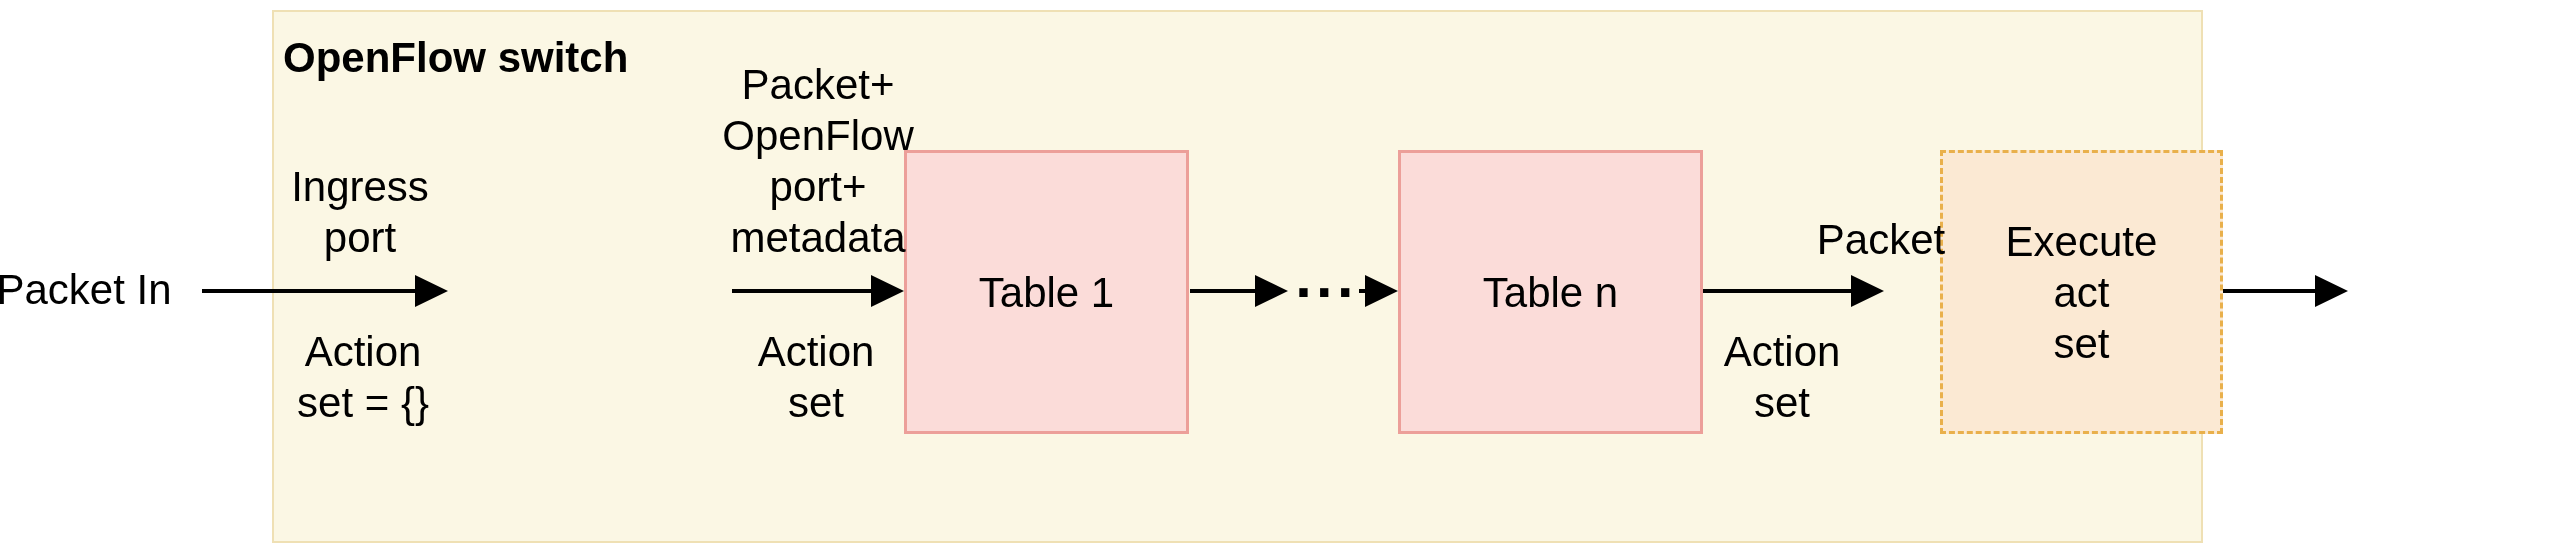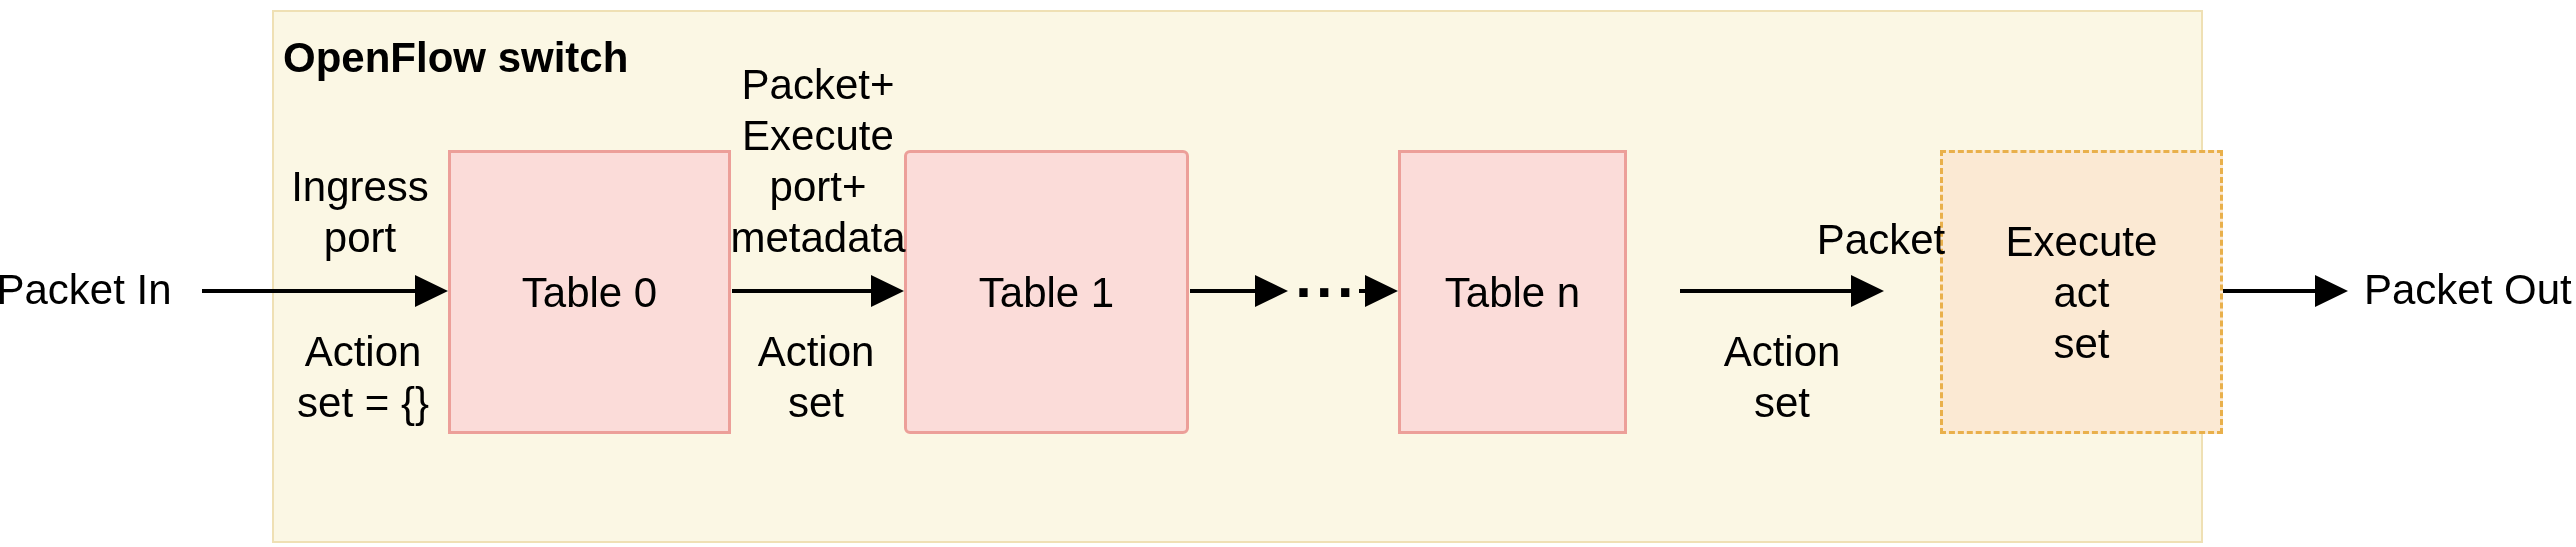--- a/index.html
+++ b/index.html
@@ -48,22 +48,22 @@
     border: 3.6px solid var(--table-border, #EC9F99);
     display: flex;
     align-items: center;
     justify-content: center;
     text-align: center;
     font-size: 42px;
     line-height: 51px;
     white-space: pre-line;
   }
   .node.table0  { left: 448px;  width: 283px; }
-  .node.table1  { left: 904px; width: 285px; border-radius: 6px; }
-  .node.tablen  { left: 1398px; width: 229px; }
+  .node.table1  { left: 904px; width: 285px; }
+  .node.tablen  { left: 1398px; width: 305px; }
   .node.execute {
     left: 1940px;
     width: 283px;
     background: var(--execute-fill, #FBE9D3);
     border: 3.6px dashed var(--execute-border, #E9B04B);
   }
 
   
   .arrow {
     position: absolute;
@@ -163,37 +163,35 @@
     <div class="arrow-line"></div>
     <div class="arrow-head"></div>
   </div>
   <div class="arrow a-exec-out">
     <div class="arrow-line"></div>
     <div class="arrow-head"></div>
   </div>
 
   <div class="ellipsis">···</div>
 
-  <div class="node table0">Table 0</div>
   <div class="node table1">Table 1</div>
   <div class="node tablen">Table n</div>
   <div class="node execute">Execute
 act
 set</div>
 
   <div class="lbl ingress-top">Ingress
 port</div>
   <div class="lbl ingress-bot">Action
 set = {}</div>
   <div class="lbl mid-top">Packet+
-Execute
+OpenFlow
 port+
 metadata</div>
   <div class="lbl mid-bot">Action
 set</div>
   <div class="lbl right-top">Packet</div>
   <div class="lbl right-bot">Action
 set</div>
 
-  <div class="lbl packet-out left-align">Packet Out</div>
 
 </div>
 
 
 </body></html>

